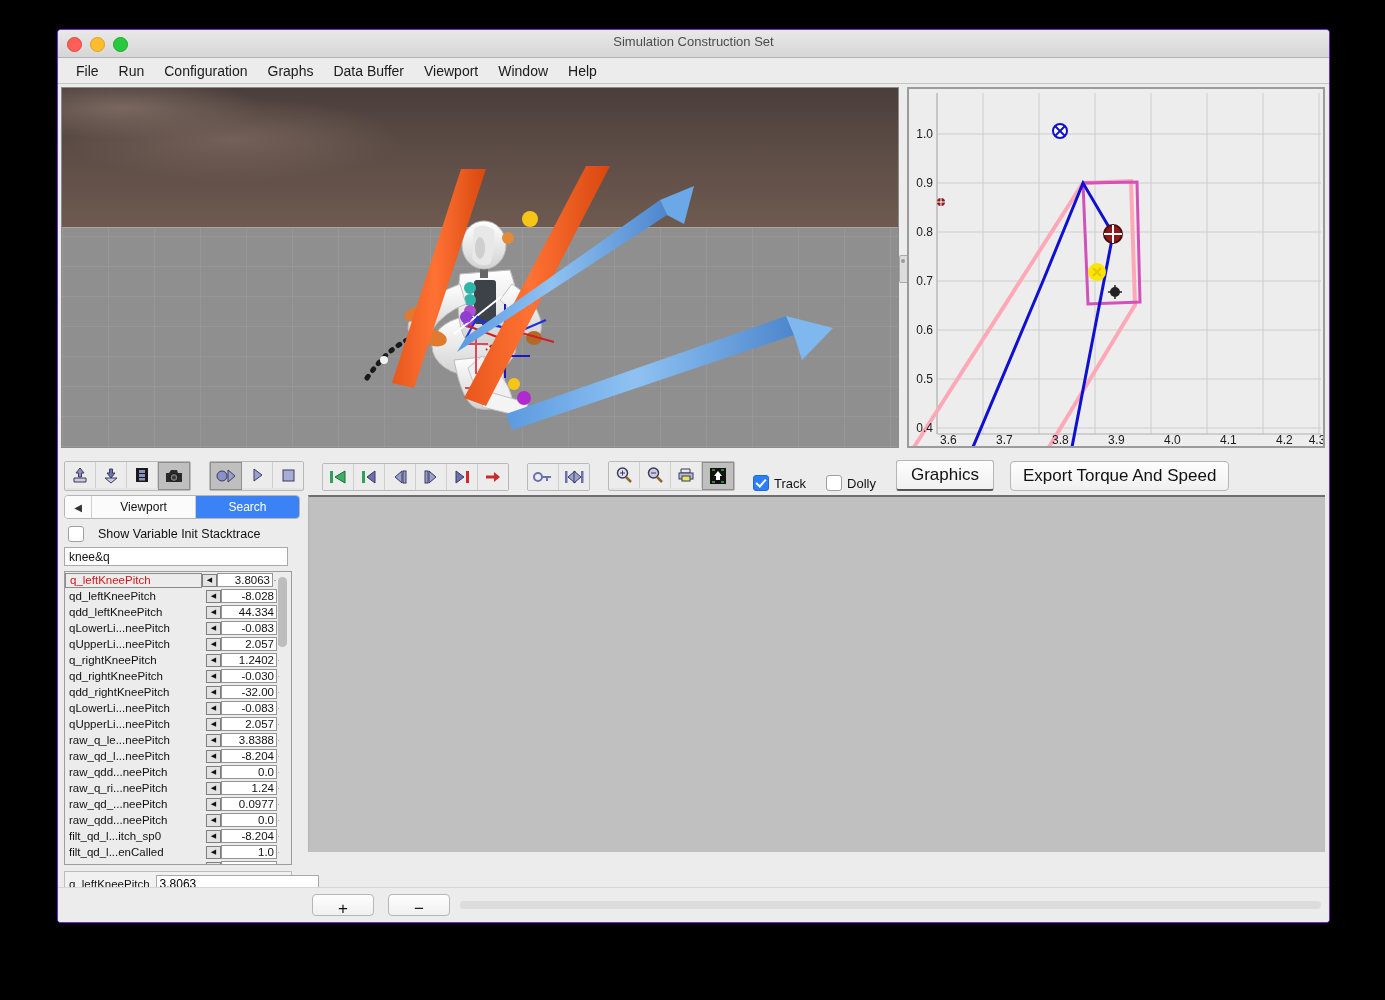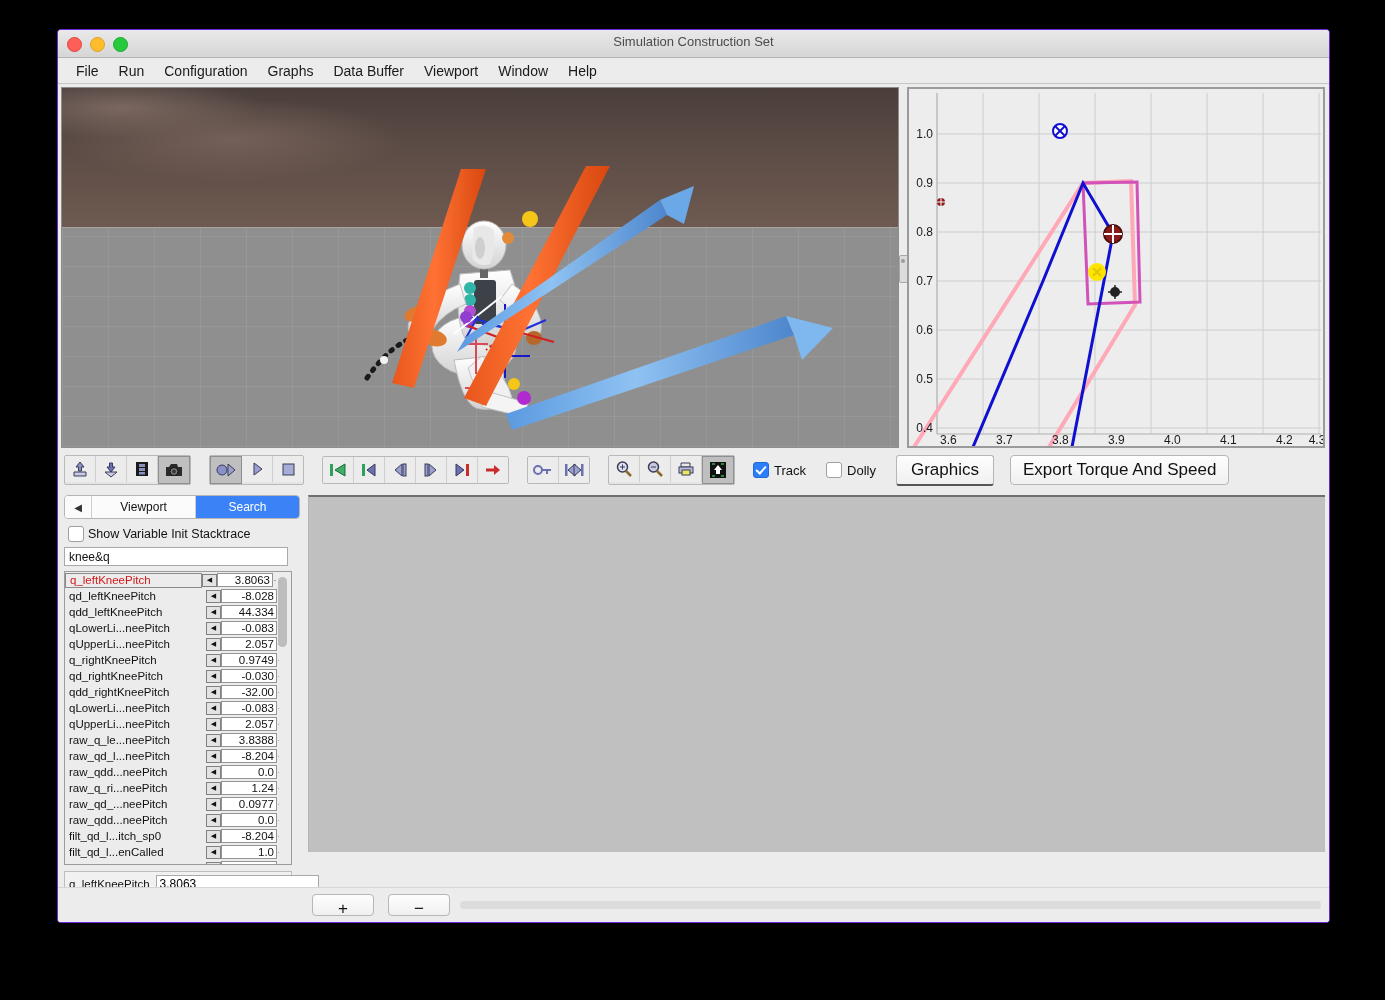--- a/index.html
+++ b/index.html
@@ -67,21 +67,21 @@
   .divider-v .knob:after{
     content:"";position:absolute;left:1px;top:3px;width:4px;height:4px;
     border-radius:50%;background:#9b9b9b;
   }
   .graphpanel{
     width:418px;height:361px;border:2px solid #9b9b9b;box-sizing:border-box;
     background:#ededed;position:relative;
   }
   
   .toolbar{
-    height:42px;background:#ececec;display:flex;align-items:center;
+    height:42px;background:#ececec;display:flex;align-items:flex-end;
     padding-left:6px;gap:0px;
   }
   .tgroup{
     display:flex;border:1px solid #b9b9b9;background:#e4e4e4;
     border-radius:2px;margin-right:18px;padding:0;
   }
   .tbtn{
     width:30px;height:26px;display:flex;align-items:center;justify-content:center;
     border-right:1px solid #cfcfcf;background:#ececec;cursor:default;
   }
@@ -106,21 +106,21 @@
   .bottom{position:relative;height:440px;background:#ececec;display:flex;padding:4px 4px 0 6px;
           box-sizing:border-box;}
   .leftpanel{width:236px;display:flex;flex-direction:column;}
   .tabrow{display:flex;align-items:stretch;height:22px;
           border:1px solid #b5b5b5;border-radius:4px;overflow:hidden;background:#fff;}
   .tabarrow{width:26px;display:flex;align-items:center;justify-content:center;
             background:#fbfbfb;border-right:1px solid #cfcfcf;font-size:10px;color:#333;}
   .tab{flex:1;display:flex;align-items:center;justify-content:center;font-size:12px;
        background:#fbfbfb;border-right:1px solid #cfcfcf;color:#111;}
   .tab.active{background:#3b82f6;color:#fff;border-right:none;}
-  .stackrow{display:flex;align-items:center;gap:4px;margin:7px 0 5px 4px;font-size:12.5px;color:#111;}
+  .stackrow{display:flex;align-items:center;gap:14px;margin:7px 0 5px 4px;font-size:12.5px;color:#111;}
   .searchbox{
     height:19px;border:1px solid #a9a9a9;background:#fff;font-size:12px;
     padding:3px 4px;color:#111;box-sizing:border-box;width:224px;
     font-family:"Liberation Sans", sans-serif;
   }
   .varlist{
     margin-top:5px;width:228px;height:294px;border:1px solid #9c9c9c;background:#ececec;
     position:relative;overflow:hidden;box-sizing:border-box;
   }
   .vrow{display:flex;align-items:center;height:16px;font-size:11.5px;color:#111;}
@@ -564,21 +564,21 @@
             </div>
             <div class="vrow">
               <div class="vname">qUpperLi...neePitch</div>
               <div class="vspin">◀</div>
               <div class="vval">2.057</div>
               <div class="vdot">·</div>
             </div>
             <div class="vrow">
               <div class="vname">q_rightKneePitch</div>
               <div class="vspin">◀</div>
-              <div class="vval">0.9749</div>
+              <div class="vval">1.2402</div>
               <div class="vdot">·</div>
             </div>
             <div class="vrow">
               <div class="vname">qd_rightKneePitch</div>
               <div class="vspin">◀</div>
               <div class="vval">-0.030</div>
               <div class="vdot">·</div>
             </div>
             <div class="vrow">
               <div class="vname">qdd_rightKneePitch</div>

